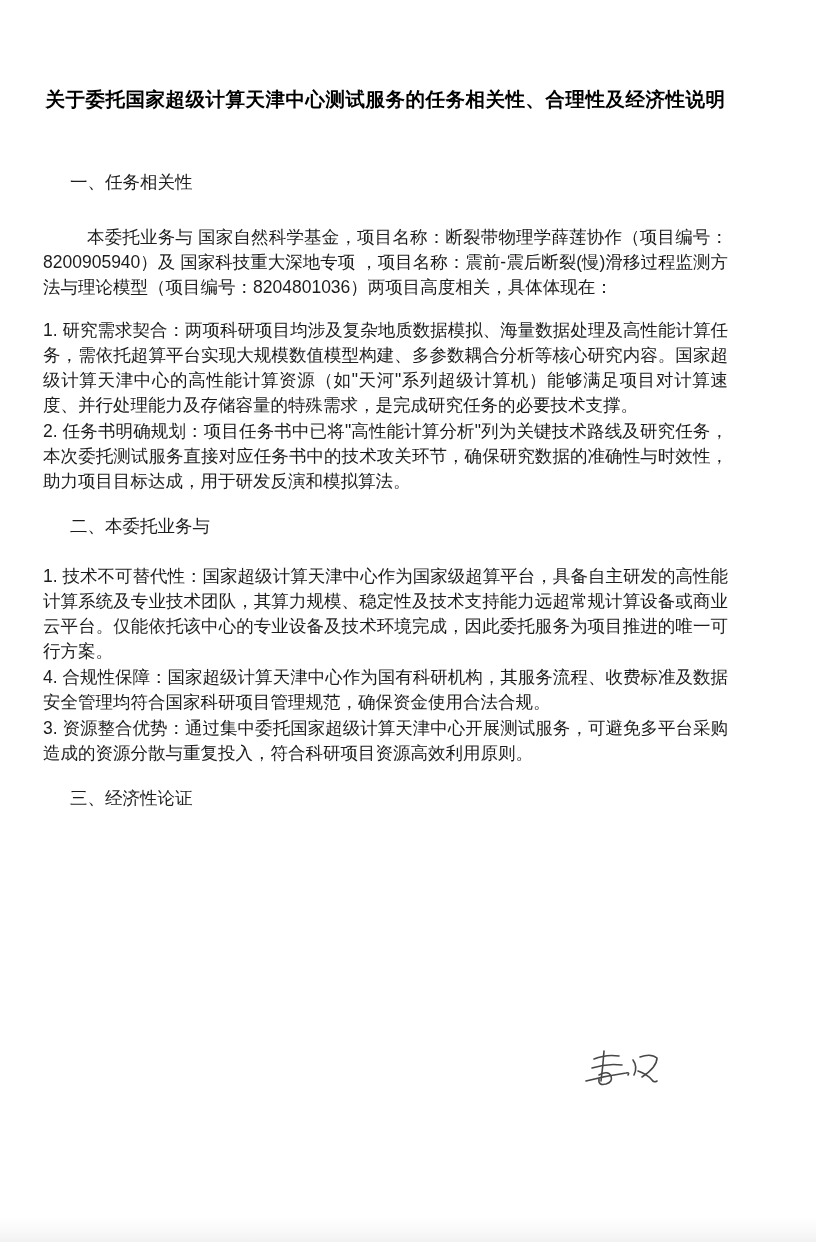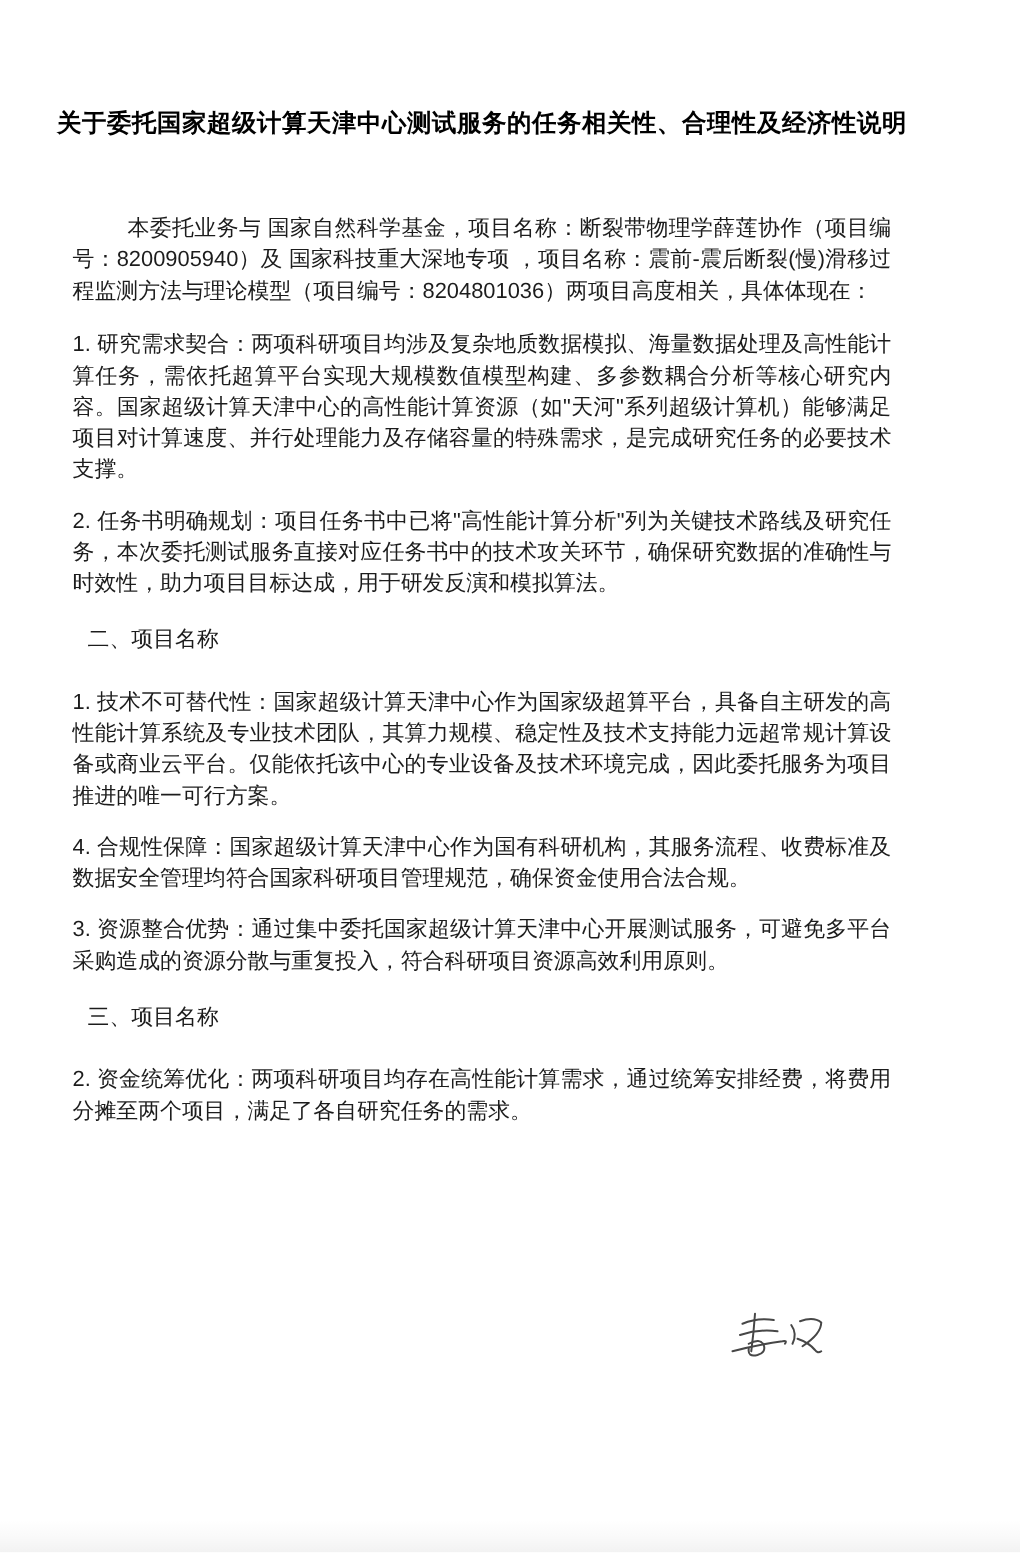--- a/index.html
+++ b/index.html
@@ -34,21 +34,21 @@
     font-size: 17.5px;
     line-height: 25px;
     font-weight: 400;
     text-indent: 28px;
   }
   .sec-heading.mid {
     margin-top: 20px;
     margin-bottom: 25px;
   }
   .para {
-    margin: 16px;
+    margin: 1px;
     font-size: 17.5px;
     line-height: 25px;
     text-align: justify;
     text-justify: inter-ideograph;
   }
   .intro {
     text-indent: 44px;
     margin-bottom: 18px;
   }
   .signature {
@@ -85,35 +85,35 @@
 </style>
 </head>
 <body>
 
 <div class="page">
   <div class="content">
 
     <h1 class="doc-title">关于委托国家超级计算天津中心测试服务的任务相关性、合理性及经济性说明</h1>
 
     <section>
+      <h2 class="sec-heading">一、任务相关性</h2>
       <p class="para intro">本委托业务与 国家自然科学基金，项目名称：断裂带物理学薛莲协作（项目编号：8200905940）及 国家科技重大深地专项 ，项目名称：震前-震后断裂(慢)滑移过程监测方法与理论模型（项目编号：8204801036）两项目高度相关，具体体现在：</p>
       <p class="para">1. 研究需求契合：两项科研项目均涉及复杂地质数据模拟、海量数据处理及高性能计算任务，需依托超算平台实现大规模数值模型构建、多参数耦合分析等核心研究内容。国家超级计算天津中心的高性能计算资源（如"天河"系列超级计算机）能够满足项目对计算速度、并行处理能力及存储容量的特殊需求，是完成研究任务的必要技术支撑。</p>
       <p class="para">2. 任务书明确规划：项目任务书中已将"高性能计算分析"列为关键技术路线及研究任务，本次委托测试服务直接对应任务书中的技术攻关环节，确保研究数据的准确性与时效性，助力项目目标达成，用于研发反演和模拟算法。</p>
     </section>
 
     <section>
-      <h2 class="sec-heading mid">二、项目名称</h2>
+      <h2 class="sec-heading mid">二、本委托业务与</h2>
       <p class="para">1. 技术不可替代性：国家超级计算天津中心作为国家级超算平台，具备自主研发的高性能计算系统及专业技术团队，其算力规模、稳定性及技术支持能力远超常规计算设备或商业云平台。仅能依托该中心的专业设备及技术环境完成，因此委托服务为项目推进的唯一可行方案。</p>
       <p class="para">4. 合规性保障：国家超级计算天津中心作为国有科研机构，其服务流程、收费标准及数据安全管理均符合国家科研项目管理规范，确保资金使用合法合规。</p>
       <p class="para">3. 资源整合优势：通过集中委托国家超级计算天津中心开展测试服务，可避免多平台采购造成的资源分散与重复投入，符合科研项目资源高效利用原则。</p>
     </section>
 
     <section>
-      <h2 class="sec-heading mid">三、项目名称</h2>
-      <p class="para">2. 资金统筹优化：两项科研项目均存在高性能计算需求，通过统筹安排经费，将费用分摊至两个项目，满足了各自研究任务的需求。</p>
+      <h2 class="sec-heading mid">三、经济性论证</h2>
     </section>
 
   </div>
 
   <div class="signature" aria-label="signature">
     <svg viewBox="0 0 140 70" xmlns="http://www.w3.org/2000/svg">
 
       <path class="sig-stroke" d="M24,19 Q36,14 49,16"></path>
       <path class="sig-stroke" d="M34,11 Q33,26 31,41"></path>
       <path class="sig-stroke" d="M22,28 Q37,23 52,25"></path>

